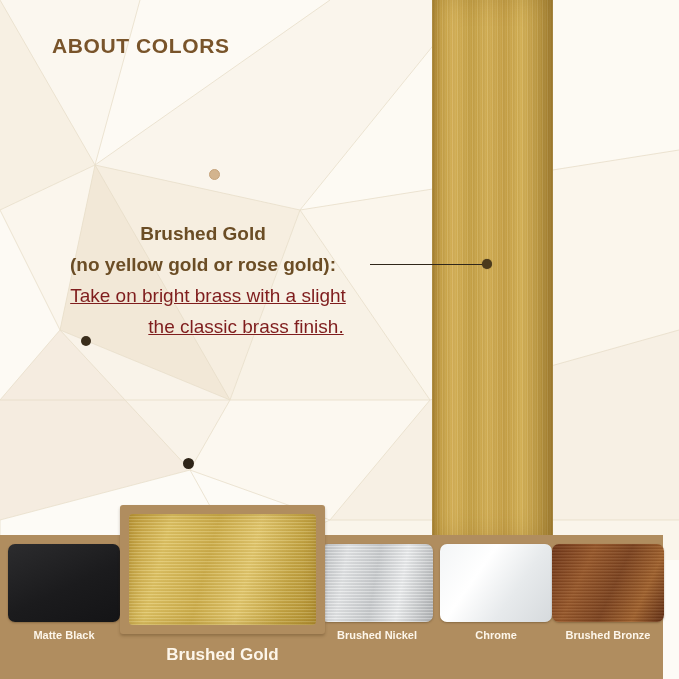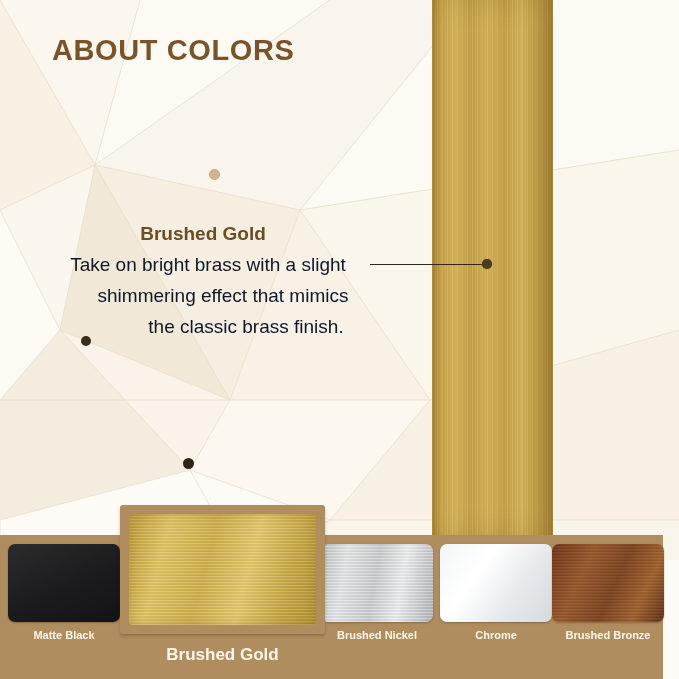--- a/index.html
+++ b/index.html
@@ -51,21 +51,21 @@
         #bb9740 88%,
         #9e7a2c 100%);
     box-shadow: inset 0 0 26px rgba(120, 88, 24, 0.22);
   }
 
   
   #page-title {
     position: absolute;
     left: 52px;
     top: 34px;
-    font-size: 29px;
+    font-size: 21px;
     font-weight: bold;
     letter-spacing: 0.6px;
     color: #79542a;
     white-space: nowrap;
   }
 
   
   #callout-block {
     position: absolute;
     left: 34px;
@@ -76,23 +76,24 @@
   .callout-strong {
     font-size: 19px;
     font-weight: bold;
     color: #6b4d25;
     line-height: 31px;
     white-space: nowrap;
   }
   .callout-body {
     font-size: 19px;
     font-weight: normal;
-    color: #0f172a;
+    color: #7f1d1d;
     line-height: 31px;
     white-space: nowrap;
+    text-decoration: underline;
   }
   .callout-body.indent-a { padding-left: 10px; }
   .callout-body.indent-b { padding-left: 40px; }
   .callout-body.indent-c { padding-left: 86px; }
 
   
   #leader-line {
     position: absolute;
     left: 370px;
     top: 264px;
@@ -283,22 +284,22 @@
       <path d="M330,520 L240,560"></path>
     </g>
   </svg>
 
   <div id="gold-bar"></div>
 
   <div id="page-title">ABOUT COLORS</div>
 
   <div id="callout-block">
     <div class="callout-strong">Brushed Gold</div>
+    <div class="callout-strong">(no yellow gold or rose gold):</div>
     <div class="callout-body indent-a">Take on bright brass with a slight</div>
-    <div class="callout-body indent-b">shimmering effect that mimics</div>
     <div class="callout-body indent-c">the classic brass finish.</div>
   </div>
 
   <div id="leader-line"></div>
   <div class="marker-dot" id="dot-target"></div>
   <div class="marker-dot" id="dot-tan"></div>
   <div class="marker-dot" id="dot-dark-mid"></div>
   <div class="marker-dot" id="dot-dark-low"></div>
 
   <div id="swatch-bar">

